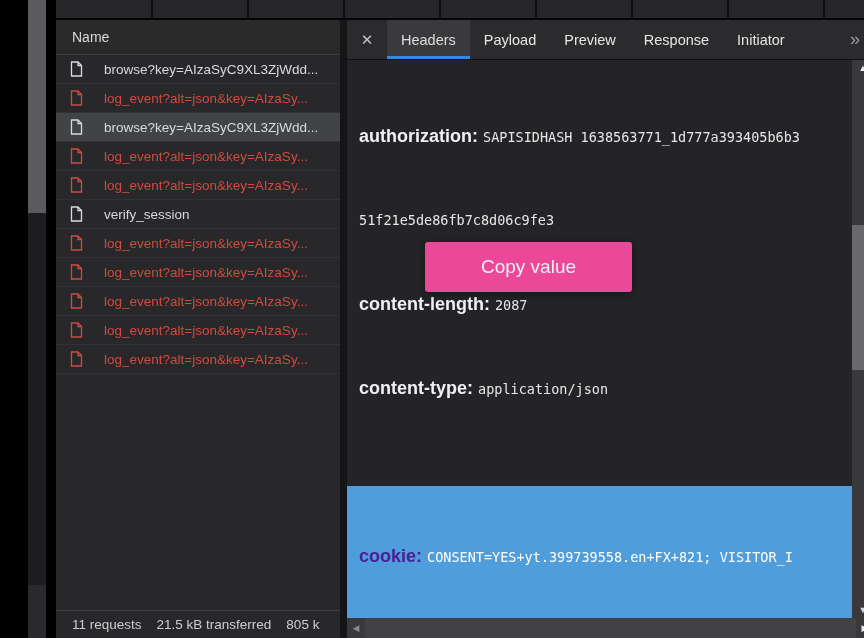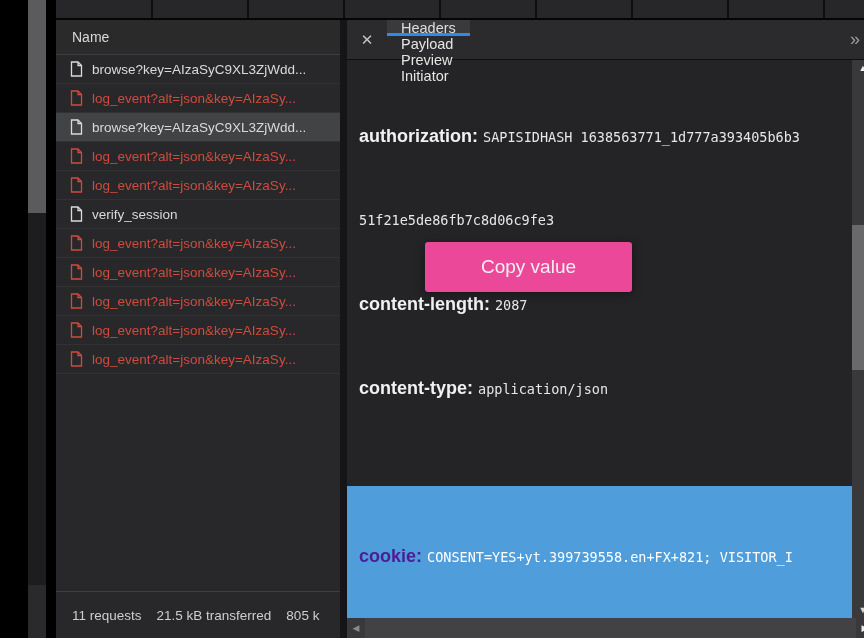--- a/index.html
+++ b/index.html
@@ -22,26 +22,26 @@
     background: repeating-linear-gradient(90deg, #27272a 0px, #27272a 94px, #0e0e10 94px, #0e0e10 96px);
     background-position: 1px 0;
     border-bottom:2px solid #050507;
   }
   .main { flex:1; display:flex; min-height:0; }
 
   
   .left-panel { width:284px; flex:none; display:flex; flex-direction:column; background:#28282a; }
   .name-header { height:35px; flex:none; line-height:34px; padding-left:16px; font-size:14px; color:#d8d9da; background:#2a2a2b; border-bottom:1px solid #3e3e40; }
   .rows { flex:1; overflow:hidden; }
-  .row { height:29px; display:flex; align-items:center; gap:9px; padding-left:14px; font-size:13.5px; color:#d9dadb; border-bottom:1px solid #323234; white-space:nowrap; overflow:hidden; cursor:default; }
+  .row { height:29px; display:flex; align-items:center; gap:21px; padding-left:14px; font-size:13.5px; color:#d9dadb; border-bottom:1px solid #323234; white-space:nowrap; overflow:hidden; cursor:default; }
   .row.error { color: var(--error, #cf4b3e); text-align: right; }
   .row.selected { background:#414345; }
   .row svg { flex:none; }
   .row .lbl { overflow:hidden; text-overflow:clip; }
-  .summary-bar { height:47px; flex:none; border-top:1px solid #3e3e40; display:flex; align-items:center; gap:15px; padding-left:16px; font-size:13.5px; color:#cdcecf; white-space:nowrap; overflow:hidden; background:#28282a; }
+  .summary-bar { height:28px; flex:none; border-top:1px solid #3e3e40; display:flex; align-items:center; gap:15px; padding-left:16px; font-size:13.5px; color:#cdcecf; white-space:nowrap; overflow:hidden; background:#28282a; }
 
   .splitter { width:7px; flex:none; background:#151517; cursor:col-resize; }
 
   
   .right-panel { flex:1; display:flex; flex-direction:column; min-width:0; background:#242426; }
   .tabbar { height:40px; flex:none; display:flex; align-items:stretch; background:#2b2b2d; border-bottom:1px solid #101012; font-size:14.5px; }
   .close-btn { width:40px; display:flex; align-items:center; justify-content:center; color:#c3c4c5; font-size:15px; cursor:pointer; }
   .tab { padding:0 14px; display:flex; align-items:center; color:#e5e5e5; position:relative; cursor:pointer; }
   .tab.active { background:#3a3a3d; color:#dcdddd; }
   .tab.active::after { content:""; position:absolute; left:0; right:0; bottom:0; height:3px; background:var(--accent, #2e8bea); }
@@ -181,25 +181,26 @@
           <span>805 k</span>
         </div>
     </div>
 
     <div class="splitter"></div>
 
     <div class="right-panel">
 
       <div class="tabbar">
         <div class="close-btn">✕</div>
-        <div style="display:flex;flex-direction:column;">
+        <div style="display:flex;">
 
         <div class="tab active">Headers</div>
             <div class="tab">Payload</div>
             <div class="tab">Preview</div>
+            <div class="tab">Response</div>
             <div class="tab">Initiator</div>
           </div>
         <div class="tab-overflow">»</div>
       </div>
 
       <div class="rp-body">
 
         <div class="headers-content">
           <div class="hline"><span class="hname">authorization: </span><span>SAPISIDHASH 1638563771_1d777a393405b6b3</span></div>
           <div class="hline">51f21e5de86fb7c8d06c9fe3</div>

